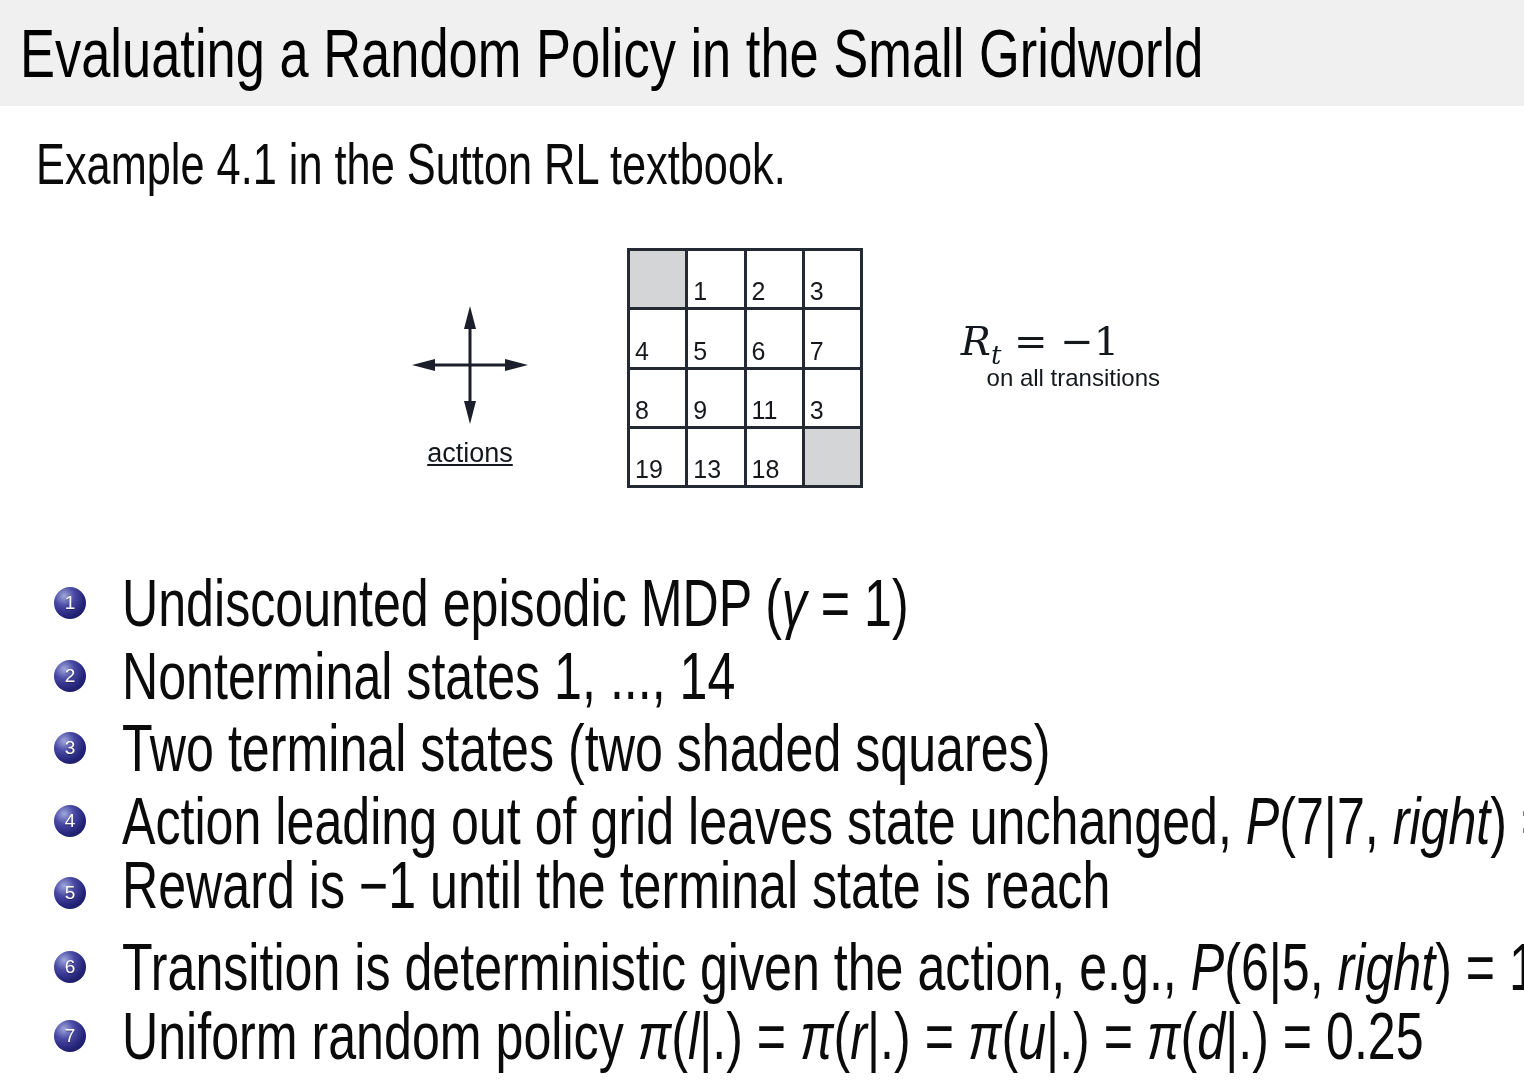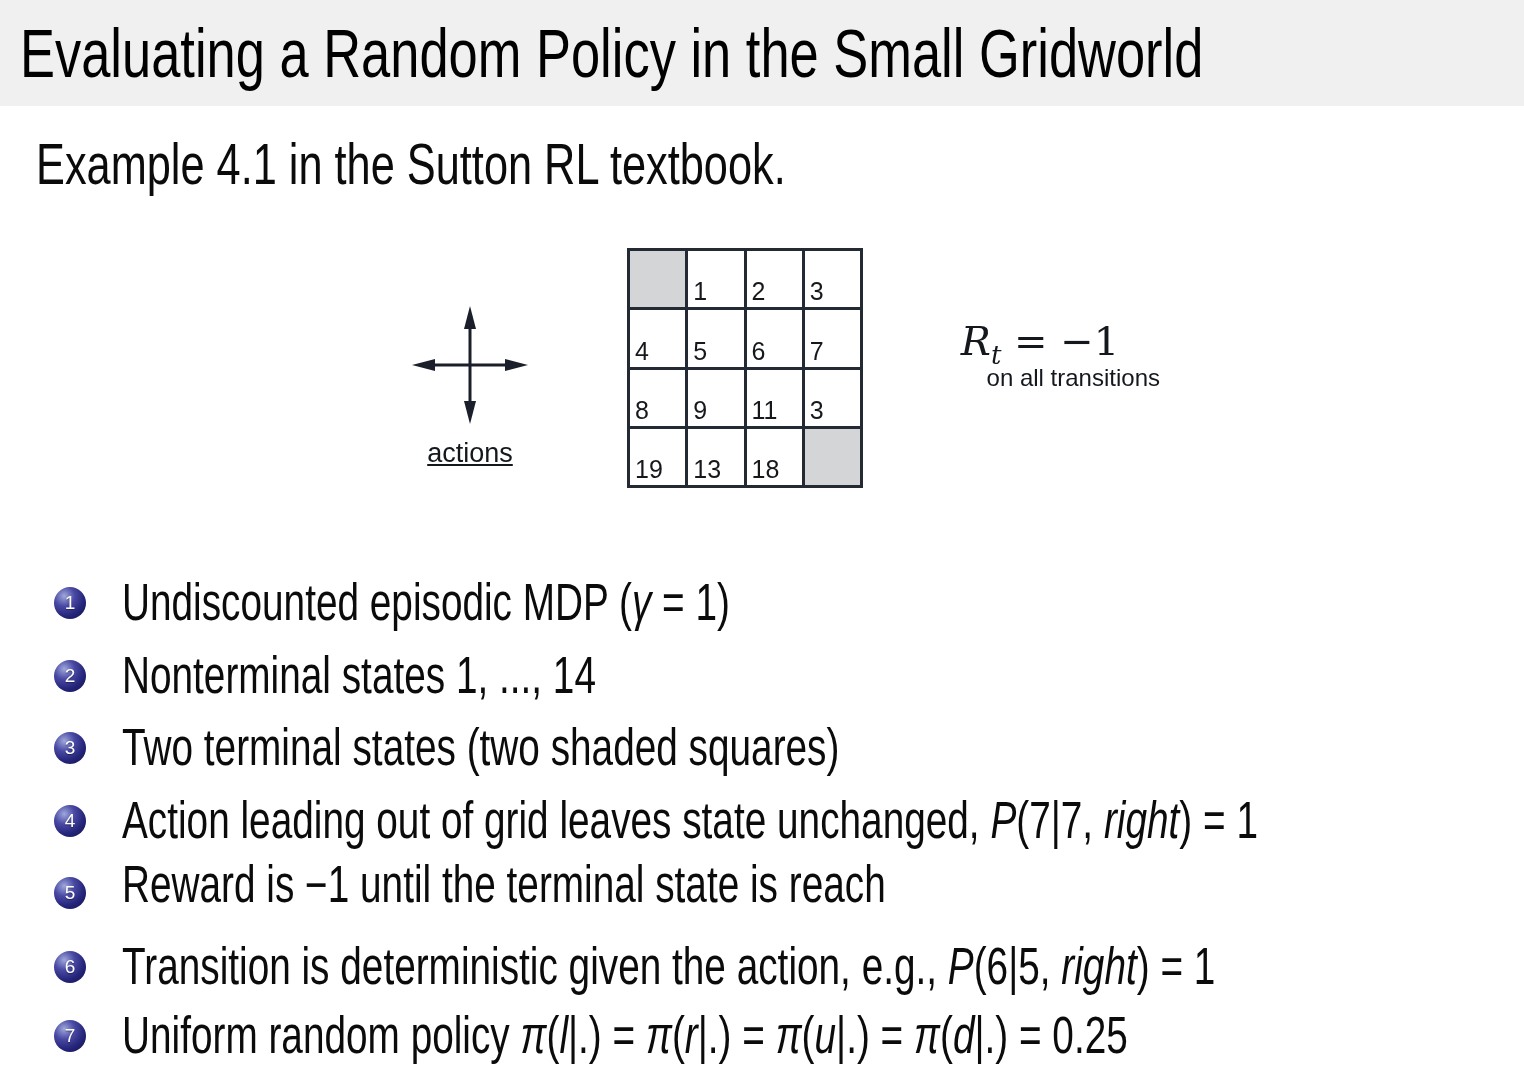--- a/index.html
+++ b/index.html
@@ -38,21 +38,21 @@
   .reward .it { font-style:italic; }
   .reward sub { font-style:italic; font-size:26px; }
   .reward-caption { position:absolute; left:920px; top:364px; width:240px; text-align:right;
                     font-size:24px; color:#14181d; }
 
   
   .ball { position:absolute; left:54px; width:32px; height:32px; border-radius:50%;
           background:radial-gradient(circle at 32% 28%, #9fa8da 0%, #4a4aa5 32%, #26267c 62%, #10104a 100%);
           color:#ffffff; font-size:19px; display:flex; align-items:center; justify-content:center;
           text-shadow:0 1px 1px rgba(0,0,0,.4); }
-  .item-text { position:absolute; left:122px; font-size:51px; line-height:54px; white-space:nowrap; }
+  .item-text { position:absolute; left:122px; font-size:66px; line-height:54px; white-space:nowrap; }
   .item-text .mit { font-style:italic; }
 
   svg .stroke { stroke:#1a1f2b; stroke-width:3; }
   svg .fill { fill:#1a1f2b; }
 </style>
 </head>
 <body>
 
 <div class="slide">
 

